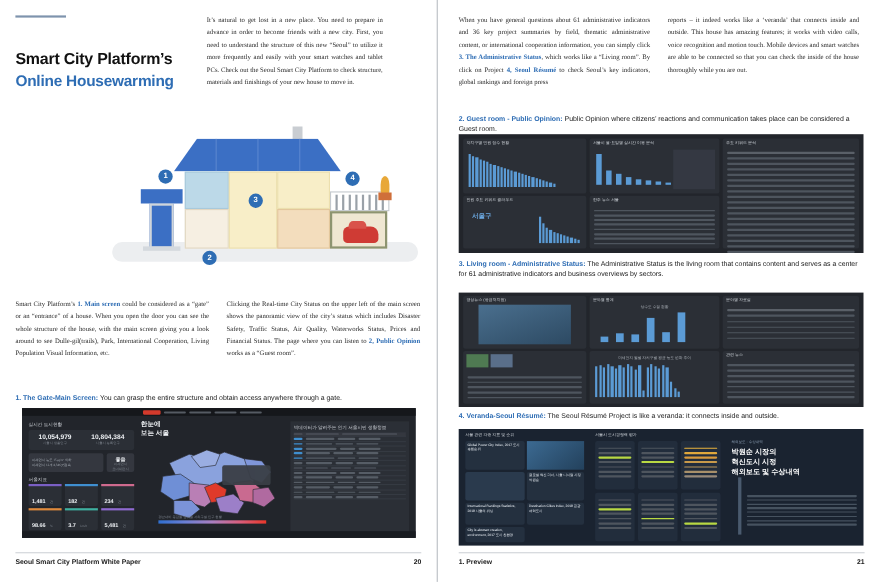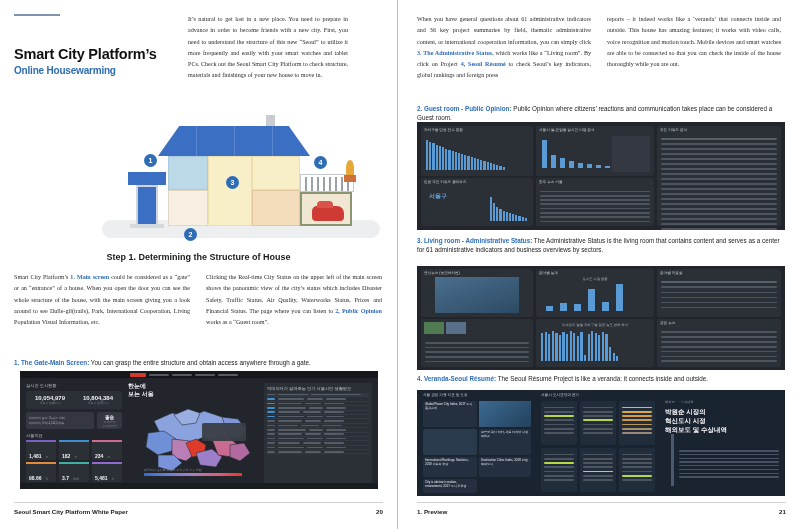--- a/index.html
+++ b/index.html
@@ -18,21 +18,21 @@
   .page.right { width: 403px; }
 
   
   .l-pad { padding: 14px 14px 0 14px; }
   .topline { width: 46px; height: 2px; background: #7e93ad; margin-bottom: 30px; }
   .sec-num { font-family: "Liberation Sans", sans-serif; font-weight: bold;
              font-size: 9.5px; color: #1a1a1a; letter-spacing: .2px; }
   .title1 { font-family: "Liberation Sans", sans-serif; font-weight: bold;
             font-size: 14.5px; color: #111; margin-top: 17px; letter-spacing: -.2px; }
   .title2 { font-family: "Liberation Sans", sans-serif; font-weight: bold;
-            font-size: 10px; color: #2e6db4; margin-top: 3px; letter-spacing: -.2px; }
+            font-size: 14px; color: #2e6db4; margin-top: 3px; letter-spacing: -.2px; }
 
   .intro {
     position: absolute; left: 188px; top: 14px; width: 160px;
     font-size: 6.1px; line-height: 1.85; color: #2b2b2b; text-align: justify;
   }
 
   
   .house-wrap { position: absolute; left: 100px; top: 112px; width: 282px; height: 132px; }
   .house-ground { position:absolute; left:2px; bottom:6px; width:278px; height:18px;
                   background:#eceef0; border-radius:9px; }
@@ -176,21 +176,20 @@
       <div class="plant"></div>
       <div class="plant-pot"></div>
       <div class="garage"></div>
       <div class="car"></div>
       <div class="marker m1">1</div>
       <div class="marker m2">2</div>
       <div class="marker m3">3</div>
       <div class="marker m4">4</div>
     </div>
 
-    <div class="step-head">Step 1. Determining the Structure of House</div>
 
     <div class="two-col">
       <div class="col"><span>Smart City Platform’s </span><span class="accent">1. Main screen</span><span> could be considered as a “gate” or an “entrance” of a house. When you open the door you can see the whole structure of the house, with the main screen giving you a look around to see Dulle-gil(trails), Park, International Cooperation, Living Population Visual Information, etc.</span></div>
       <div class="col"><span>Clicking the Real-time City Status on the upper left of the main screen shows the panoramic view of the city’s status which includes Disaster Safety, Traffic Status, Air Quality, Waterworks Status, Prices and Financial Status. The page where you can listen to </span><span class="accent">2, Public Opinion</span><span> works as a “Guest room”.</span></div>
     </div>
 
     <div class="cap cap-left"><b class="blue">1. The Gate-Main Screen:</b><span> You can grasp the entire structure and obtain access anywhere through a gate.</span></div>
 
     <div class="shot shot-left">
       <div class="sbar">

